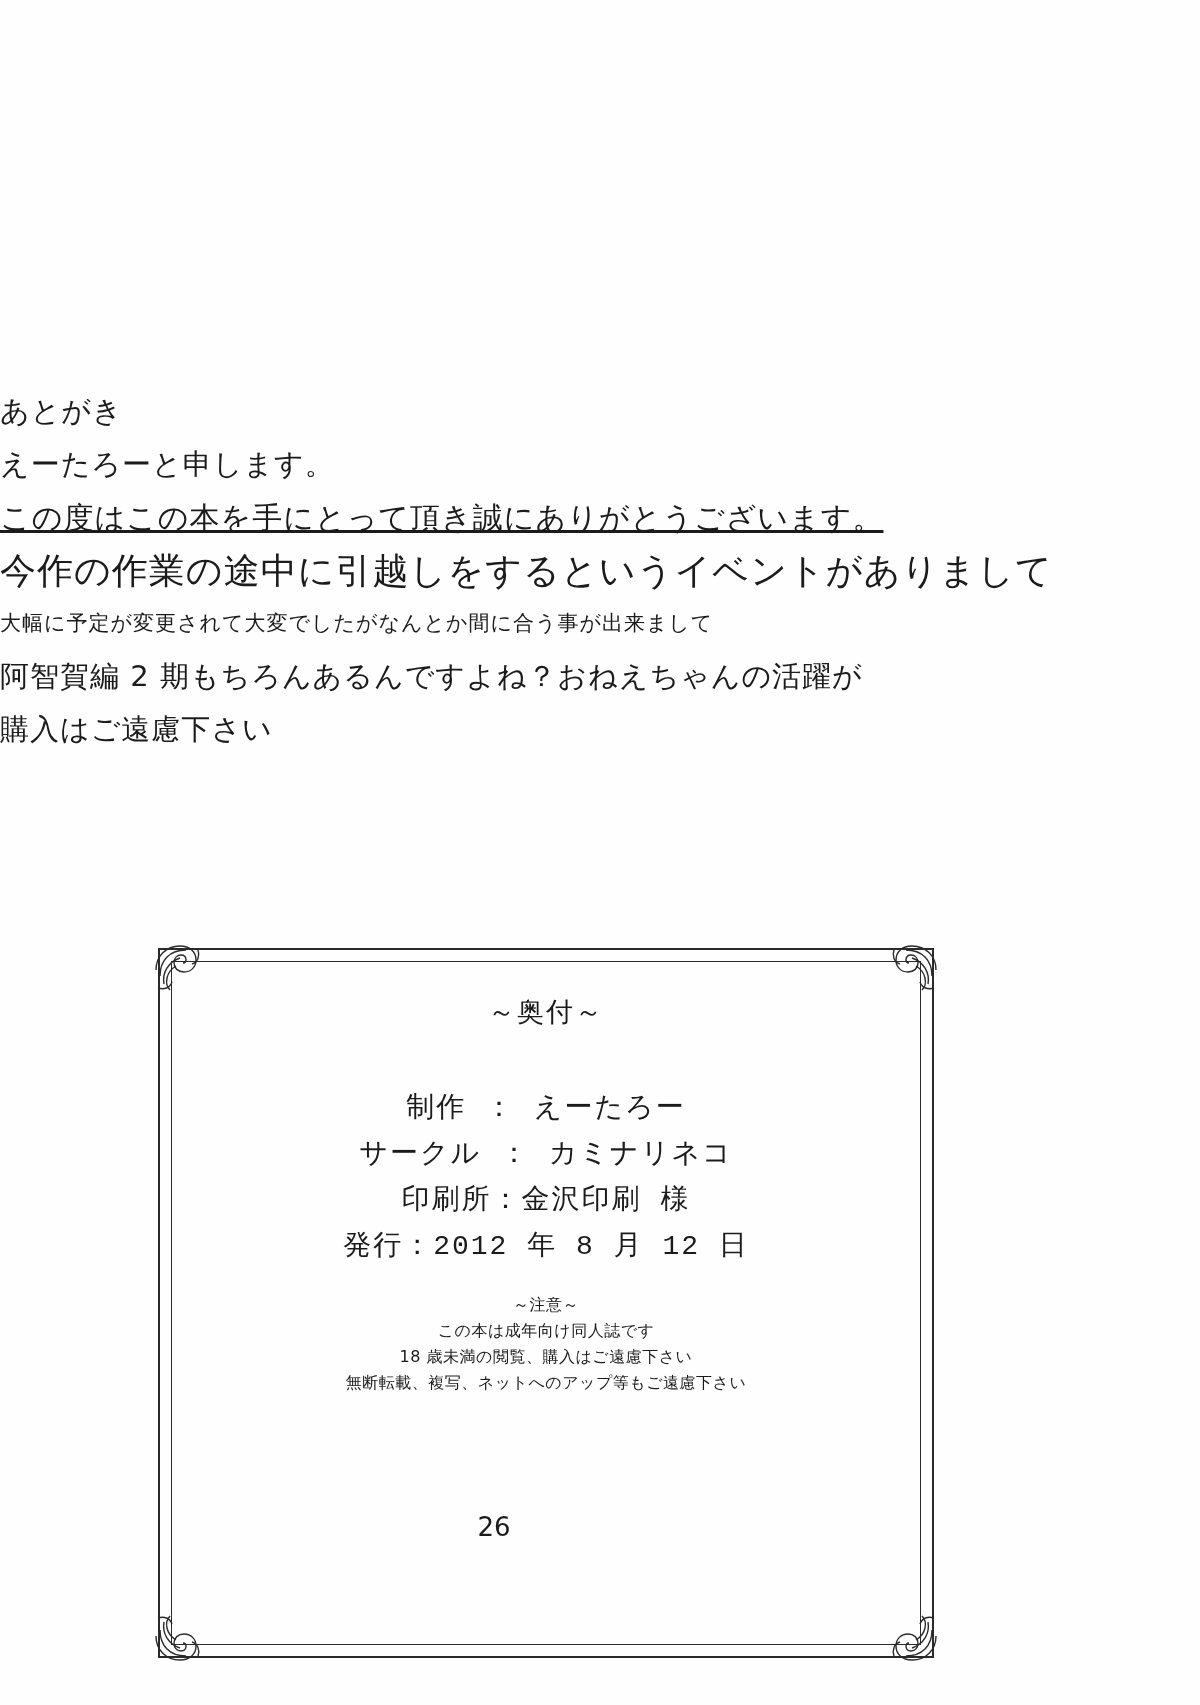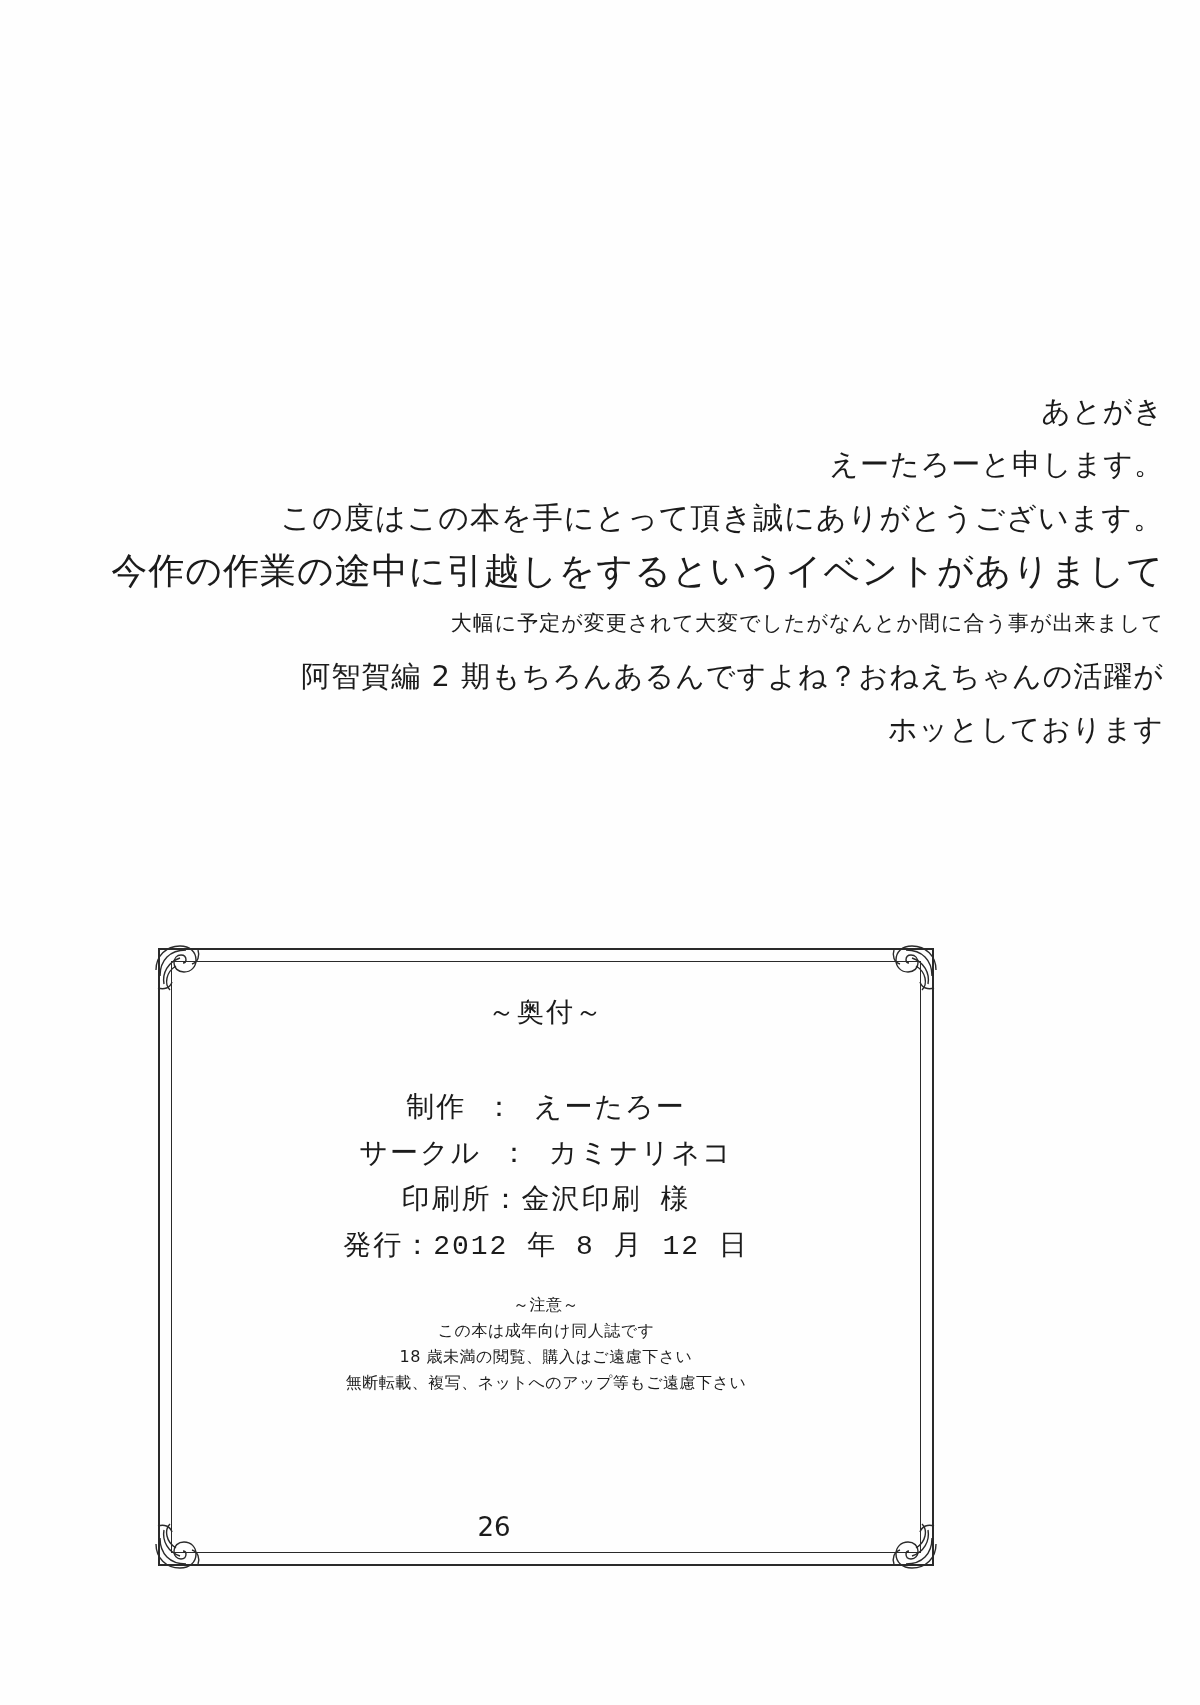--- a/index.html
+++ b/index.html
@@ -21,46 +21,46 @@
     inset: 0;
     background: #fefefe;
   }
 
   
   .afterword {
     position: absolute;
     top: 385px;
     left: 0;
     width: 1164px;
-    text-align: right;
+    text-align: left;
   }
   .afterword .line {
     display: block;
     font-size: 30px;
     line-height: 53px;
     letter-spacing: 1px;
     color: #1b1b1b;
     white-space: nowrap;
   }
   .afterword .line.l0 { font-size: 29px; }
   .afterword .line.l1 { font-size: 29px; }
-  .afterword .line.l2 { font-size: 30px; }
+  .afterword .line.l2 { font-size: 30px; text-decoration: underline; }
   .afterword .line.l3 { font-size: 36px; }
   .afterword .line.l4 { font-size: 21px; }
   .afterword .line.l5 { font-size: 29px; }
   .afterword .line.l6 { font-size: 29px; }
   .afterword .line.l7 { font-size: 29px; }
 
   
   .colophon {
     position: absolute;
     left: 158px;
     top: 948px;
     width: 776px;
-    height: 618px;
+    height: 710px;
   }
   .frame-outer {
     position: absolute;
     inset: 0;
     border: 2px solid #2a2a2a;
   }
   .frame-inner {
     position: absolute;
     left: 13px;
     top: 13px;
@@ -133,21 +133,21 @@
 
 <div class="page">
 
   <div class="afterword">
     <span class="line l0">あとがき</span>
     <span class="line l1">えーたろーと申します。</span>
     <span class="line l2">この度はこの本を手にとって頂き誠にありがとうございます。</span>
     <span class="line l3">今作の作業の途中に引越しをするというイベントがありまして</span>
     <span class="line l4">大幅に予定が変更されて大変でしたがなんとか間に合う事が出来まして</span>
     <span class="line l6">阿智賀編 2 期もちろんあるんですよね？おねえちゃんの活躍が</span>
-    <span class="line l7">ホッとしております</span>
+    <span class="line l7">購入はご遠慮下さい</span>
   </div>
 
   <div class="colophon">
     <div class="frame-outer"></div>
     <div class="frame-inner"></div>
 
     <div class="corner tl">
       <svg viewBox="0 0 72 72" fill="none" stroke="currentColor" stroke-width="1.4">
         <path d="M6 30 C6 16, 16 6, 30 6 C40 6, 46 12, 46 20 C46 27, 41 32, 34 32 C28 32, 24 28, 24 23 C24 18, 27 15, 31 15 C34 15, 36 17, 36 20 C36 22, 35 23, 33 23"></path>
         <path d="M10 36 C10 20, 20 10, 36 10"></path>

